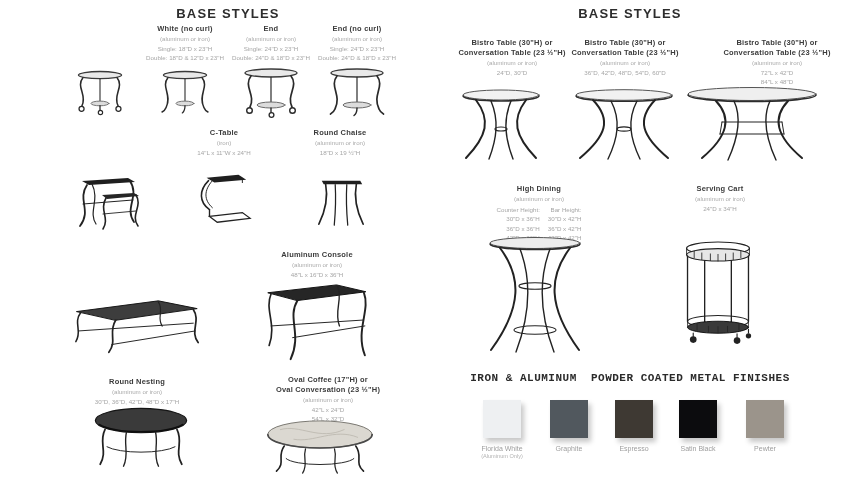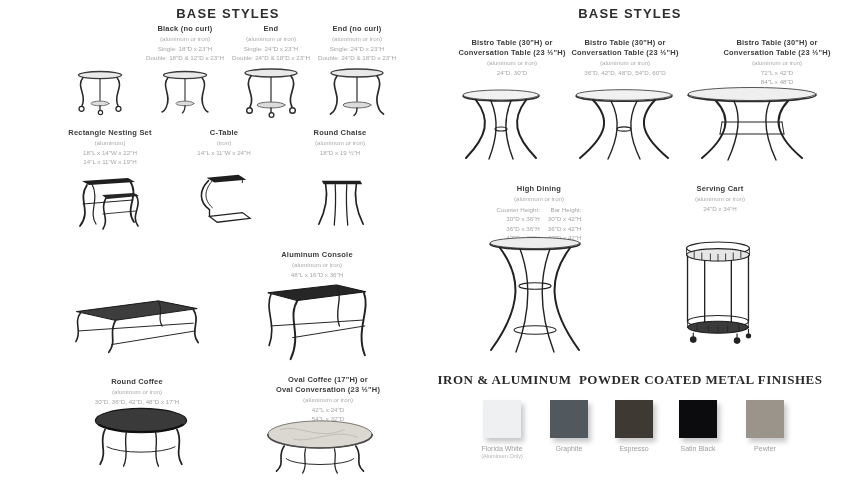--- a/index.html
+++ b/index.html
@@ -10,37 +10,37 @@
   .item{position:absolute;transform:translateX(-50%);text-align:center;white-space:nowrap;}
   .nm{font-size:7.5px;font-weight:bold;color:#3b3b3b;line-height:1.35;letter-spacing:.2px;}
   .mat{font-size:6.2px;color:#ababab;line-height:1.6;}
   .dim{font-size:6.2px;color:#a6a6a6;line-height:1.5;}
   .hd-cols{display:flex;gap:8px;justify-content:center;margin-top:1px;}
   .hd-col{font-size:6.2px;color:#a6a6a6;line-height:1.5;text-align:right;}
   .hd-h{color:#a6a6a6;}
   .illus{position:absolute;transform:translateX(-50%);}
   .illus svg{display:block;width:100%;height:100%;}
   svg path,svg line,svg circle,svg ellipse{stroke-linecap:round;}
-  .fin-title{position:absolute;transform:translateX(-50%);font-family:Liberation Serif, serif;
-    font-weight:bold;font-size:13px;letter-spacing:.5px;color:#2b2b2b;white-space:nowrap;}
+  .fin-title{position:absolute;transform:translateX(-50%);font-family:Liberation Mono, monospace;
+    font-weight:bold;font-size:11px;letter-spacing:.5px;color:#2b2b2b;white-space:nowrap;}
   .swatch-item{position:absolute;transform:translateX(-50%);text-align:center;width:78px;}
   .swatch{width:38px;height:38px;margin:0 auto;box-shadow:3px 4px 5px rgba(0,0,0,.22);}
   .sw-label{margin-top:6px;font-size:7px;color:#9d9d9d;line-height:1.3;}
   .sw-sub{font-size:5.6px;color:#b3b3b3;line-height:1.3;}
 </style>
 </head>
 <body>
 
 <div id="page">
 
   <div class="col-title" style="left:228px;top:6px">BASE STYLES</div>
   <div class="col-title" style="left:630px;top:6px">BASE STYLES</div>
 
   <div class="item" style="left:185px;top:24px">
-    <div class="nm">Black (no curl)</div>
+    <div class="nm">White (no curl)</div>
     <div class="mat">(aluminum or iron)</div>
     <div class="dim">Single: 18"D x 23"H</div>
     <div class="dim">Double: 18"D &amp; 12"D x 23"H</div>
   </div>
   <div class="item" style="left:357px;top:24px">
     <div class="nm">End (no curl)</div>
     <div class="mat">(aluminum or iron)</div>
     <div class="dim">Single: 24"D x 23"H</div>
     <div class="dim">Double: 24"D &amp; 18"D x 23"H</div>
   </div>
@@ -91,26 +91,20 @@
     <svg viewBox="0 0 60 56">
       <ellipse cx="30" cy="7" rx="26" ry="4" fill="#e9e9e9" stroke="#3a3a3a" stroke-width="1.4"></ellipse>
       <line x1="30" y1="11" x2="30" y2="38" stroke="#2a2a2a" stroke-width="1.2"></line>
       <ellipse cx="30" cy="39" rx="14" ry="3" fill="#dcdcdc" stroke="#6a6a6a" stroke-width="1"></ellipse>
       <path d="M10 10 C2 20 15 29 8 43 C7 45.5 5.5 47 3.5 48" fill="none" stroke="#2a2a2a" stroke-width="1.7"></path>
       <path d="M50 10 C58 20 45 29 52 43 C53 45.5 54.5 47 56.5 48" fill="none" stroke="#2a2a2a" stroke-width="1.7"></path>
       <path d="M30 42 C30 45.5 29 48 27 49.5" fill="none" stroke="#2a2a2a" stroke-width="1.4"></path>
     </svg>
   </div>
 
-  <div class="item" style="left:110px;top:128px">
-    <div class="nm">Rectangle Nesting Set</div>
-    <div class="mat">(aluminum)</div>
-    <div class="dim">18"L x 14"W x 22"H</div>
-    <div class="dim">14"L x 11"W x 19"H</div>
-  </div>
   <div class="item" style="left:224px;top:128px">
     <div class="nm">C-Table</div>
     <div class="mat">(iron)</div>
     <div class="dim">14"L x 11"W x 24"H</div>
   </div>
   <div class="item" style="left:340px;top:128px">
     <div class="nm">Round Chaise</div>
     <div class="mat">(aluminum or iron)</div>
     <div class="dim">18"D x 19 ½"H</div>
   </div>
@@ -171,21 +165,21 @@
       <path d="M35 20 C24 38 40 54 28 80" fill="none" stroke="#222" stroke-width="2"></path>
       <path d="M8 13 C1 30 14 44 6 66" fill="none" stroke="#222" stroke-width="1.7"></path>
       <path d="M103 12 C110 30 94 50 104 76" fill="none" stroke="#222" stroke-width="2"></path>
       <path d="M76 5 C82 18 72 30 78 46" fill="none" stroke="#222" stroke-width="1.4"></path>
       <line x1="8" y1="46" x2="102" y2="40" stroke="#222" stroke-width="1"></line>
       <line x1="30" y1="58" x2="104" y2="46" stroke="#222" stroke-width="1"></line>
     </svg>
   </div>
 
   <div class="item" style="left:137px;top:377px">
-    <div class="nm">Round Coffee</div>
+    <div class="nm">Round Nesting</div>
     <div class="mat">(aluminum or iron)</div>
     <div class="dim">30"D, 36"D, 42"D, 48"D x 17"H</div>
   </div>
   <div class="item" style="left:328px;top:375px">
     <div class="nm">Oval Coffee (17"H) or</div>
     <div class="nm">Oval Conversation (23 ½"H)</div>
     <div class="mat">(aluminum or iron)</div>
     <div class="dim">42"L x 24"D</div>
     <div class="dim">54"L x 32"D</div>
   </div>

